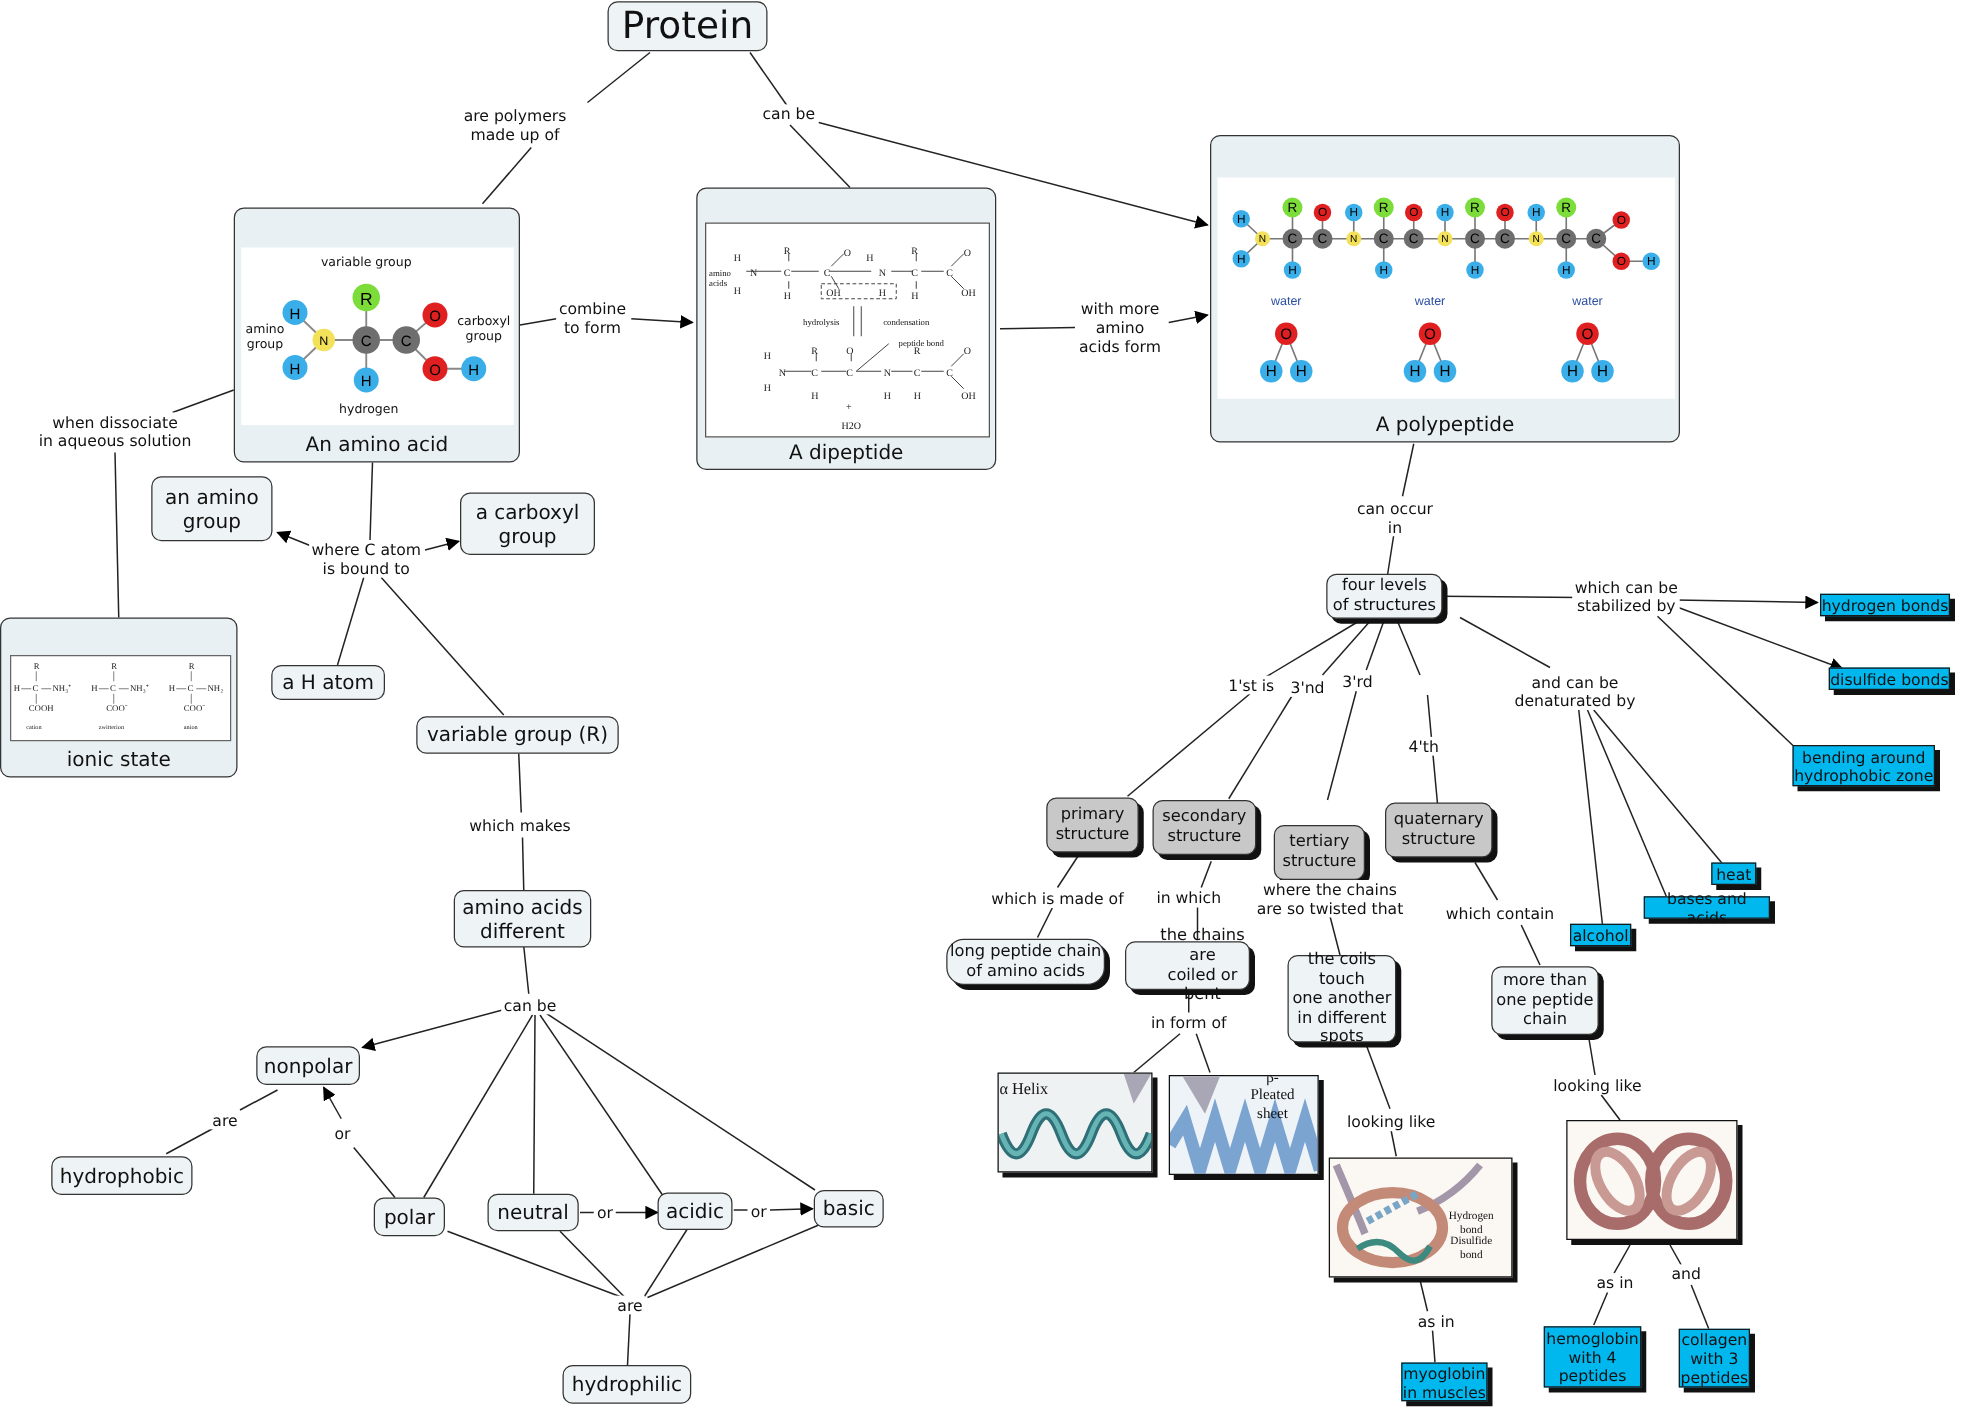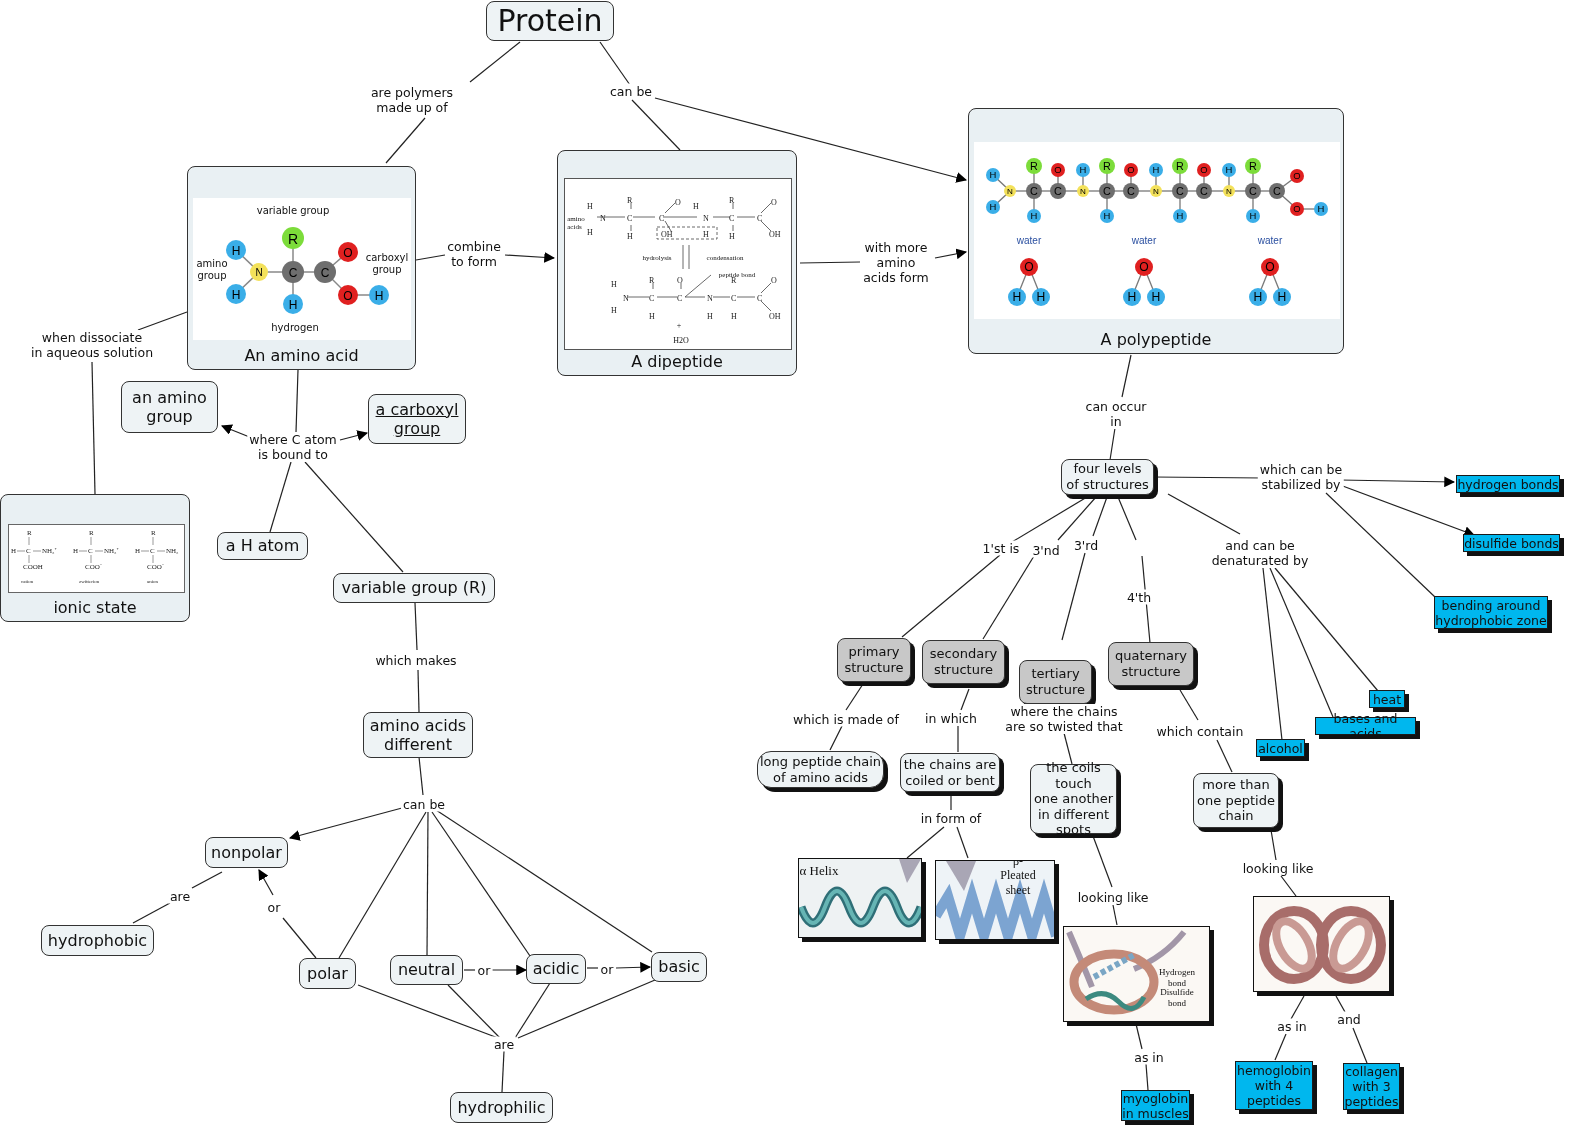--- a/index.html
+++ b/index.html
@@ -486,21 +486,21 @@
       <text x="12" y="58" font-size="5">cation</text>
       <text x="70" y="58" font-size="5">zwitterion</text>
       <text x="138" y="58" font-size="5">anion</text>
     </svg>
   </div>
   <div class="cap">ionic state</div>
 </div>
 
 <div class="node big" style="left:121px;top:381px;width:97px;height:52px;">an amino
 group</div>
-<div class="node big" style="left:368px;top:394px;width:98px;height:50px;text-decoration:underline;">a carboxyl
+<div class="node big" style="left:368px;top:394px;width:108px;height:50px;">a carboxyl
 group</div>
 <div class="node big" style="left:217px;top:532px;width:91px;height:28px;">a H atom</div>
 <div class="node big" style="left:333px;top:573px;width:162px;height:30px;">variable group (R)</div>
 <div class="node big" style="left:363px;top:712px;width:110px;height:46px;">amino acids
 different</div>
 <div class="node big" style="left:205px;top:837px;width:83px;height:31px;">nonpolar</div>
 <div class="node big" style="left:41px;top:925px;width:113px;height:31px;">hydrophobic</div>
 <div class="node big" style="left:299px;top:958px;width:57px;height:31px;">polar</div>
 <div class="node big" style="left:390px;top:955px;width:73px;height:30px;">neutral</div>
 <div class="node big" style="left:526px;top:954px;width:60px;height:30px;">acidic</div>
@@ -512,21 +512,21 @@
 <div class="node mid shadow gray" style="left:837px;top:638px;width:74px;height:44px;">primary
 structure</div>
 <div class="node mid shadow gray" style="left:922px;top:640px;width:83px;height:44px;">secondary
 structure</div>
 <div class="node mid shadow gray" style="left:1019px;top:660px;width:73px;height:44px;">tertiary
 structure</div>
 <div class="node mid shadow gray" style="left:1108px;top:642px;width:86px;height:44px;">quaternary
 structure</div>
 <div class="node mid shadow" style="left:757px;top:751px;width:127px;height:37px;border-radius:14px;">long peptide chain
 of amino acids</div>
-<div class="node mid shadow" style="left:900px;top:753px;width:100px;height:39px;">the chains are
+<div class="node mid shadow" style="left:900px;top:753px;width:100px;height:39px;padding-left:24px;">the chains are
 coiled or bent</div>
 <div class="node mid shadow" style="left:1030px;top:764px;width:87px;height:70px;">the coils touch
 one another
 in different
 spots</div>
 <div class="node mid shadow" style="left:1193px;top:773px;width:86px;height:55px;">more than
 one peptide
 chain</div>
 
 <div class="node cyan" style="left:1456px;top:475px;width:104px;height:18px;">hydrogen bonds</div>

